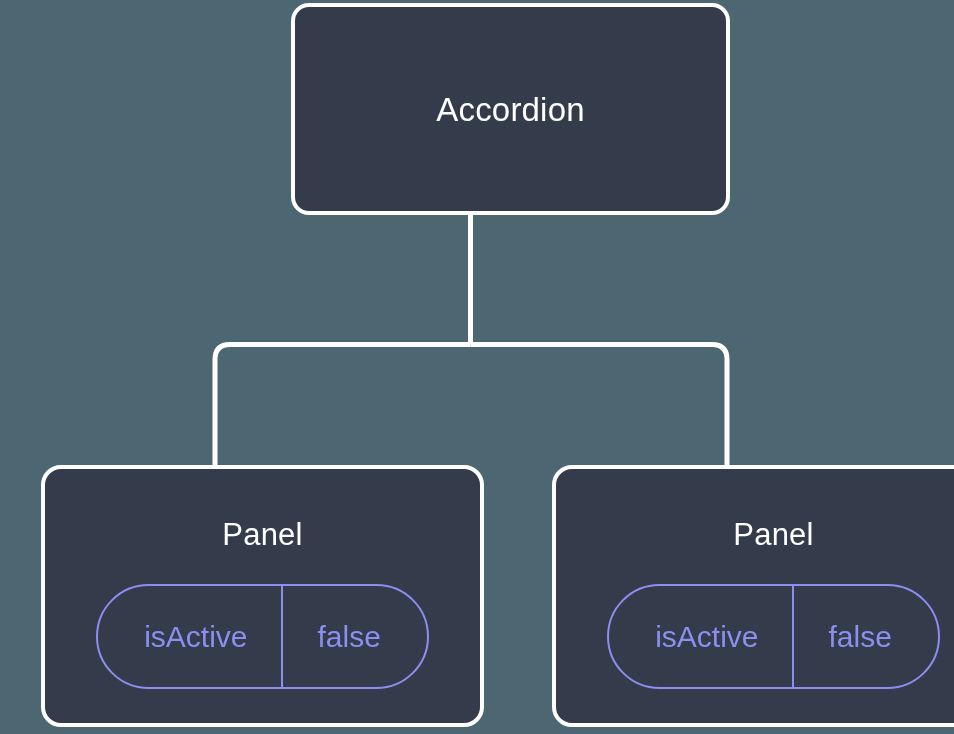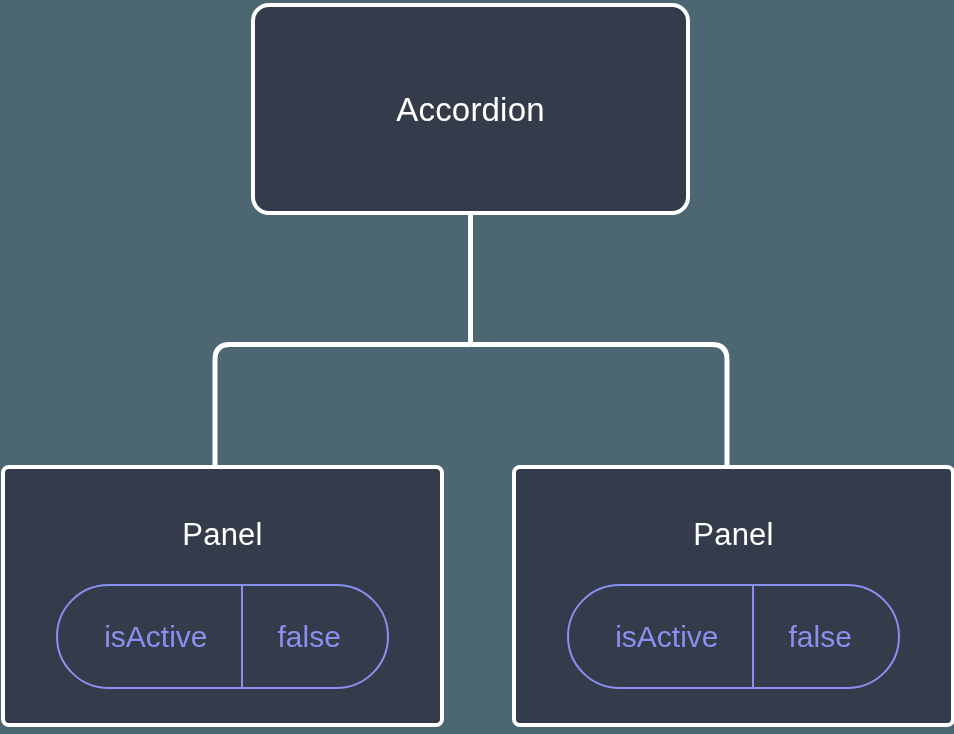--- a/index.html
+++ b/index.html
@@ -37,41 +37,42 @@
   
   .node {
     position: absolute;
     background: #343b4a;
     border: 4px solid #a3a3a3;
     border-radius: 18px;
     z-index: 2;
     display: flex;
     flex-direction: column;
     align-items: center;
+    margin-left: 40px;
   }
 
   .node-root {
     left: 251px;
     top: 3px;
     width: 439px;
     height: 212px;
     justify-content: center;
   }
 
   .node-root .node-title {
     font-size: 33px;
     line-height: 1;
   }
 
   .node-child {
     width: 443px;
     height: 262px;
     top: 465px;
     padding-top: 48px;
-    border-radius: 8px;
+    border-radius: 20px;
     text-align: right;
   }
 
   .node-child-left  { left: 1px; }
   .node-child-right { left: 512px; }
 
   .node-title {
     color: #ffffff;
     font-size: 31px;
     font-weight: 400;

